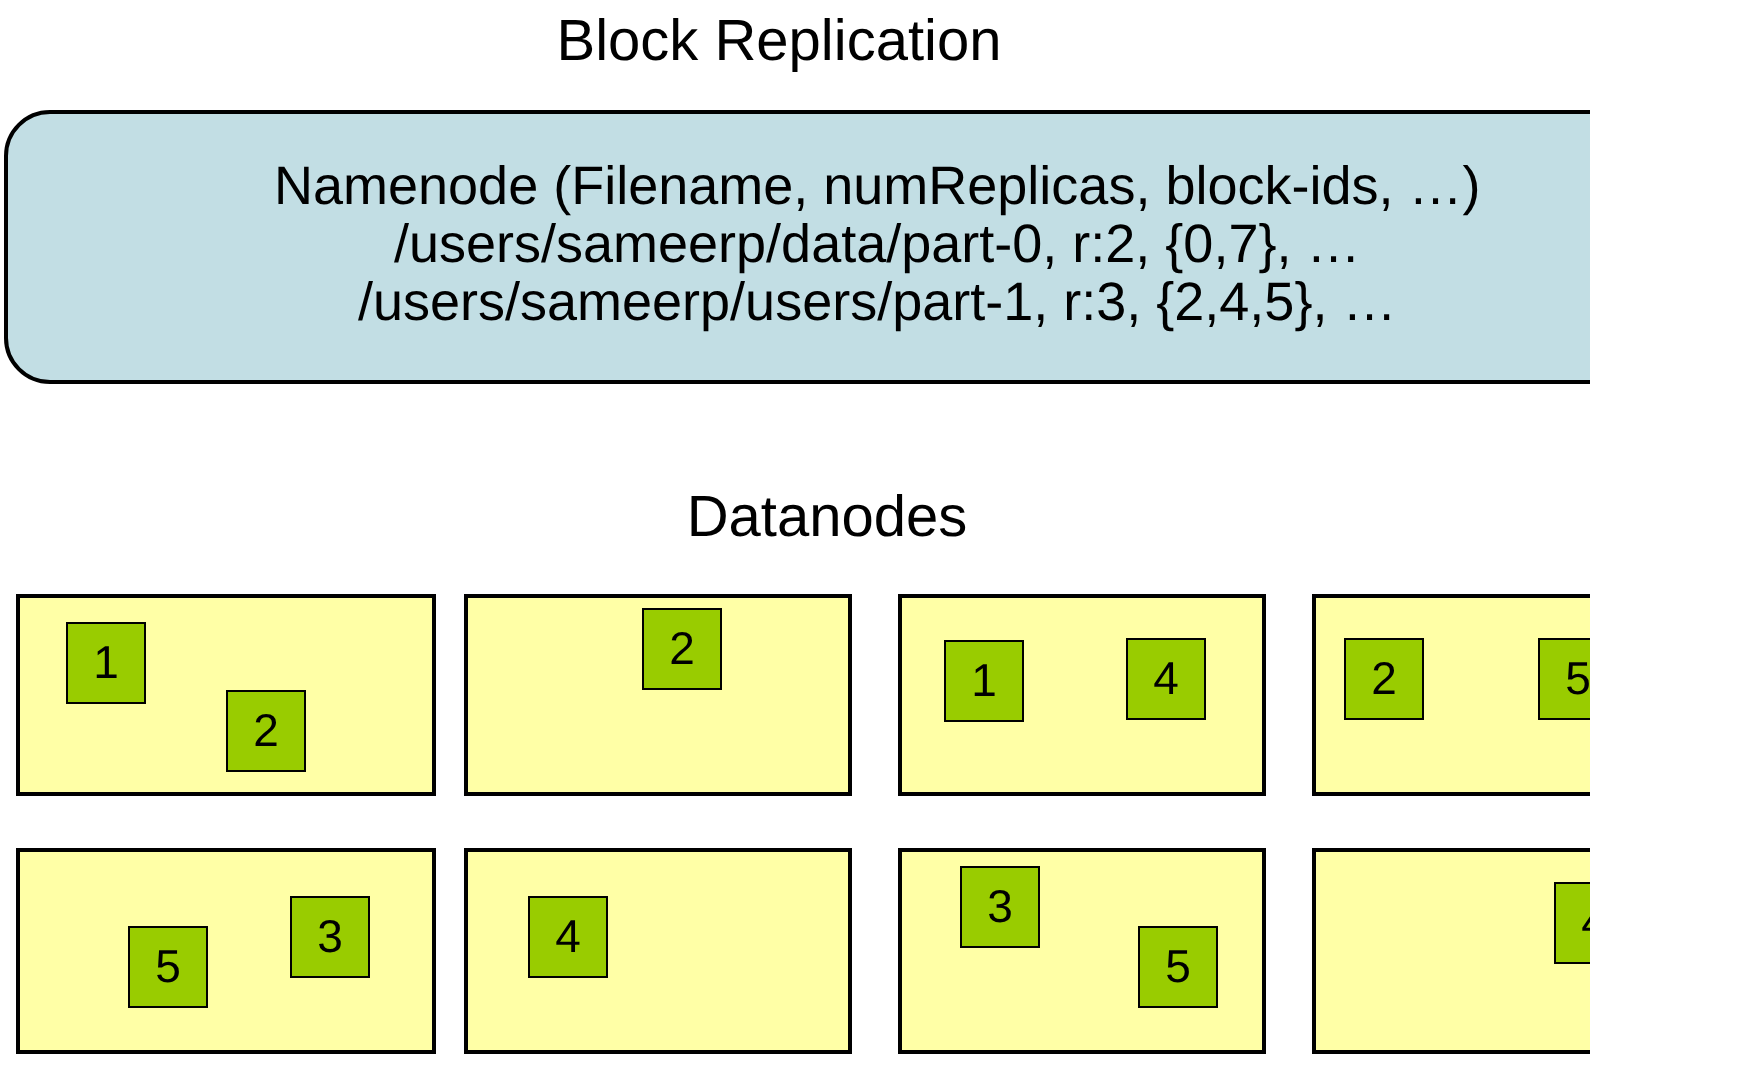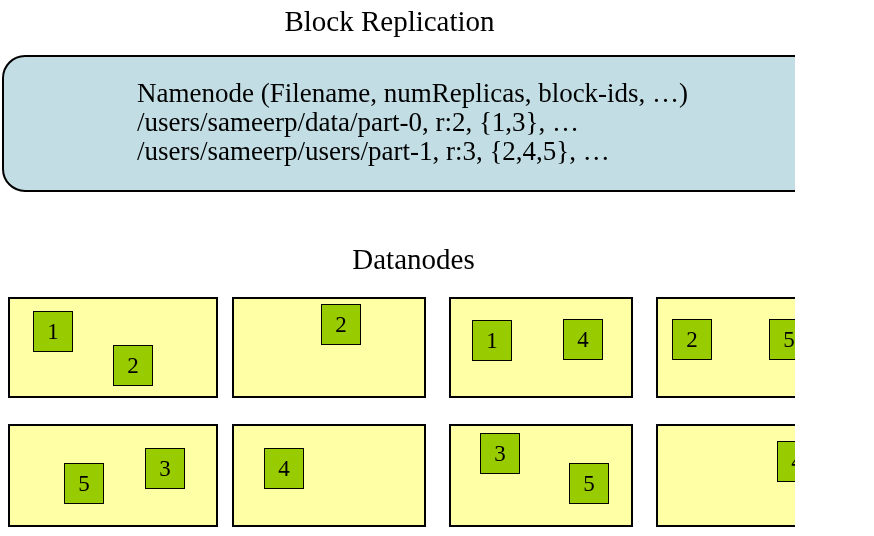--- a/index.html
+++ b/index.html
@@ -4,34 +4,34 @@
 <style>
   :root{
     --namenode-fill:#c2dee4;
     --datanode-fill:#ffffa6;
     --block-fill:#99cc00;
     --border:#000000;
   }
   html,body{margin:0;padding:0;background:#ffffff;}
   .canvas{
     position:relative;width:795px;height:536px;background:#ffffff;
-    font-family:Liberation Serif, serif;color:#000;overflow:hidden;
+    font-family:Liberation Sans, sans-serif;color:#000;overflow:hidden;
   }
   .title{
     position:absolute;top:5px;left:0;right:0;text-align:center;
     font-size:29px;transform:translateX(-8px);
   }
   .subtitle{
     position:absolute;top:243px;left:0;right:0;text-align:center;
     font-size:29px;transform:translateX(16px);
   }
   .namenode{
     position:absolute;left:2px;top:55px;width:868px;height:137px;
     box-sizing:border-box;border:2px solid var(--border);
-    border-radius:23px;background:var(--namenode-fill);
+    border-radius:23px;background:var(--namenode-fill);text-align:center;
   }
   .nn-text{
     position:absolute;left:133px;top:22px;
     font-size:27px;line-height:29px;white-space:nowrap;
   }
   .dnode{
     position:absolute;box-sizing:border-box;
     border:2px solid var(--border);background:var(--datanode-fill);
   }
   #dn1{left:8px;  top:297px;width:210px;height:101px}
@@ -60,21 +60,21 @@
 </head>
 <body>
 
 <div class="canvas">
 
   <div class="title">Block Replication</div>
 
   <div class="namenode">
     <div class="nn-text">
       <div>Namenode (Filename, numReplicas, block-ids, …)</div>
-      <div>/users/sameerp/data/part-0, r:2, {1,3}, …</div>
+      <div>/users/sameerp/data/part-0, r:2, {0,7}, …</div>
       <div>/users/sameerp/users/part-1, r:3, {2,4,5}, …</div>
     </div>
   </div>
 
   <div class="subtitle">Datanodes</div>
 
   <div class="dnode" id="dn1">
     <div class="blk blk-a">1</div>
     <div class="blk blk-b">2</div>
   </div>

